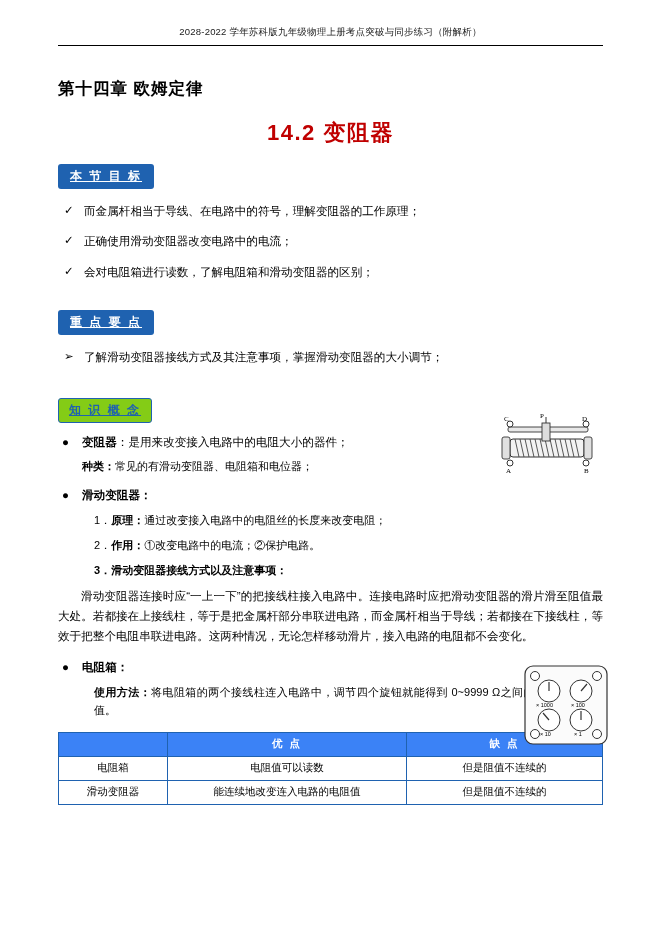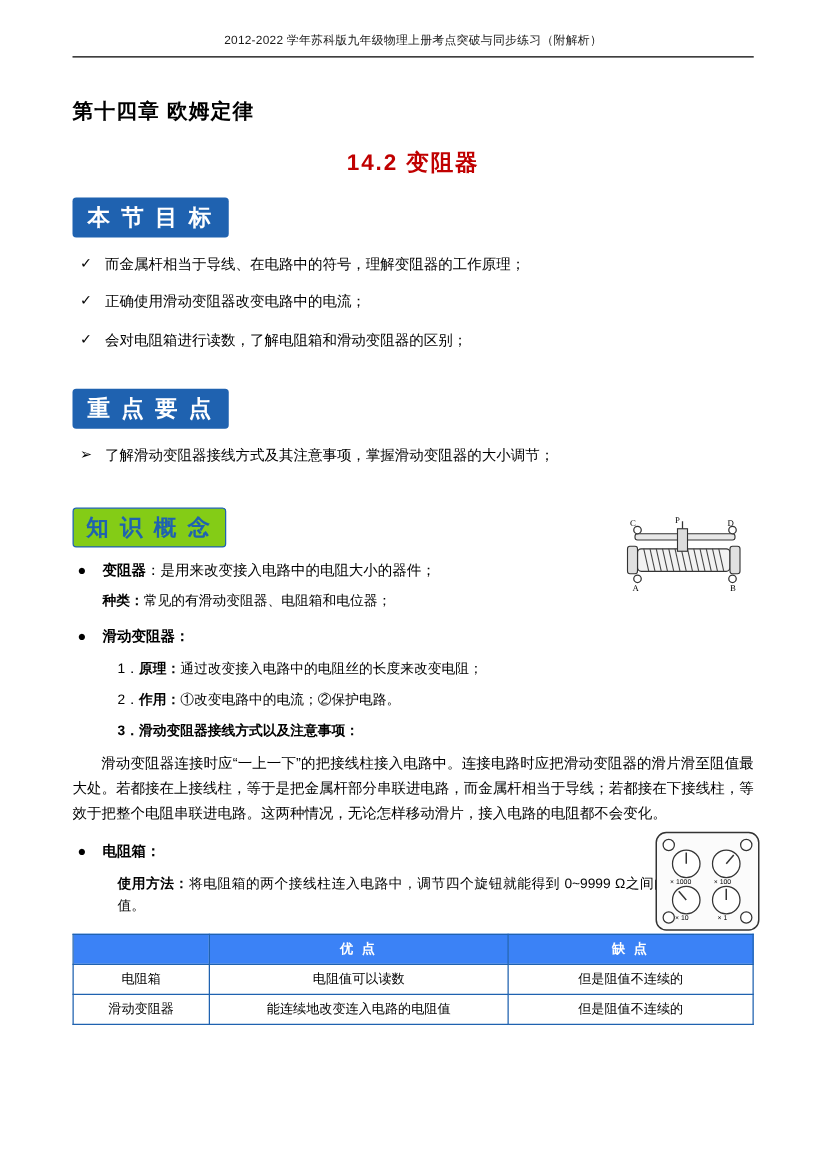--- a/index.html
+++ b/index.html
@@ -39,38 +39,39 @@
   .chapter-title {
     margin-top: 32px;
     font-size: 16.5px;
     font-weight: bold;
     letter-spacing: 1px;
     color: #000000;
   }
   .section-title {
     margin-top: 18px;
     text-align: center;
-    font-size: 18px;
+    font-size: 22px;
     font-weight: bold;
     color: #c00000;
     letter-spacing: 1.5px;
   }
   
   .badge-row {
     margin-top: 16px;
   }
   .badge {
     display: inline-block;
     background: #1f62b0;
     color: #ffffff;
-    font-size: 18px;
+    font-size: 12px;
     font-weight: bold;
     letter-spacing: 2px;
     padding: 4px 12px 4px 12px;
     border-radius: 3px;
+    text-decoration: underline;
   }
   .badge.outline {
     background: #84cc16;
     color: #1f62b0;
     border: 1.6px solid #1f62b0;
     padding: 3px 10px;
   }
   
   ul.plain {
     list-style: none;
@@ -174,21 +175,21 @@
   table.cmp .col1 { width: 20%; }
   table.cmp .col2 { width: 44%; }
   table.cmp .col3 { width: 36%; }
 </style>
 </head>
 <body>
 
 <div class="page">
 
   <div class="header">
-    <div>2012-2022 学年苏科版九年级物理上册考点突破与同步练习（附解析）</div>
+    <div>2028-2022 学年苏科版九年级物理上册考点突破与同步练习（附解析）</div>
     <div class="header-rule"></div>
   </div>
 
   <div class="chapter-title">第十四章 欧姆定律</div>
   <div class="section-title">14.2 变阻器</div>
 
   <div class="badge-row">
     <span class="badge">本 节 目 标</span>
   </div>
   <ul class="plain">

